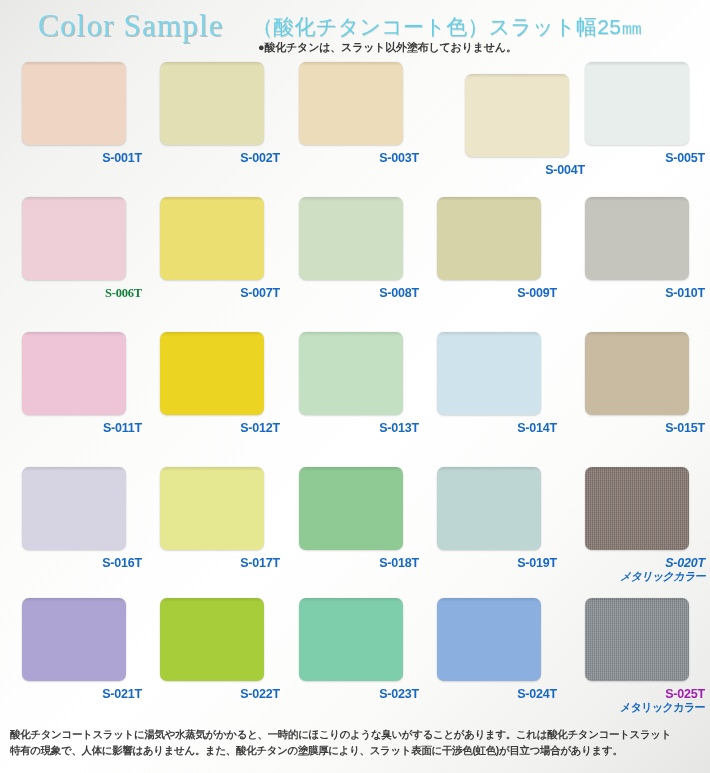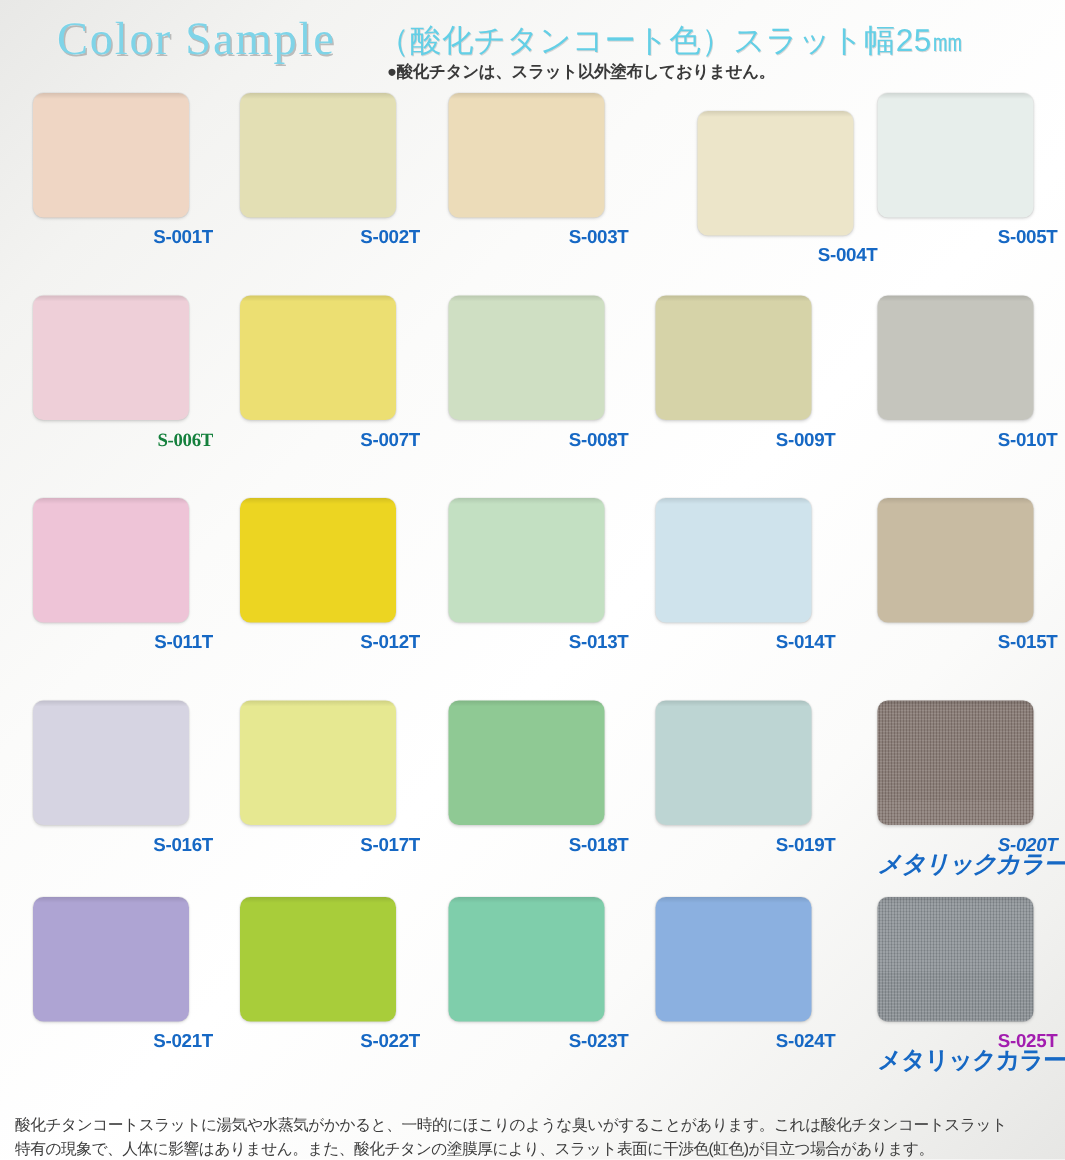--- a/index.html
+++ b/index.html
@@ -91,35 +91,35 @@
   .code {
     margin-top: 6px;
     font-size: 12.5px;
     font-weight: bold;
     color: #1668c4;
     letter-spacing: -0.2px;
     line-height: 14px;
     white-space: nowrap;
   }
   .sublabel {
-    font-size: 16px;
+    font-size: 11px;
     font-weight: bold;
     color: #1668c4;
     letter-spacing: -0.6px;
     line-height: 13px;
     white-space: nowrap;
   }
 
   
   #footer {
     position: absolute;
-    left: 10px; top: 742px;
+    left: 10px; top: 726px;
     width: 694px;
     font-size: 10.5px;
-    font-weight: normal;
+    font-weight: bold;
     line-height: 16px;
     color: #3c3c3c;
     letter-spacing: -0.35px;
   }
 </style>
 </head>
 <body>
 
 <div id="header">
   <div id="title-main">Color Sample</div>

